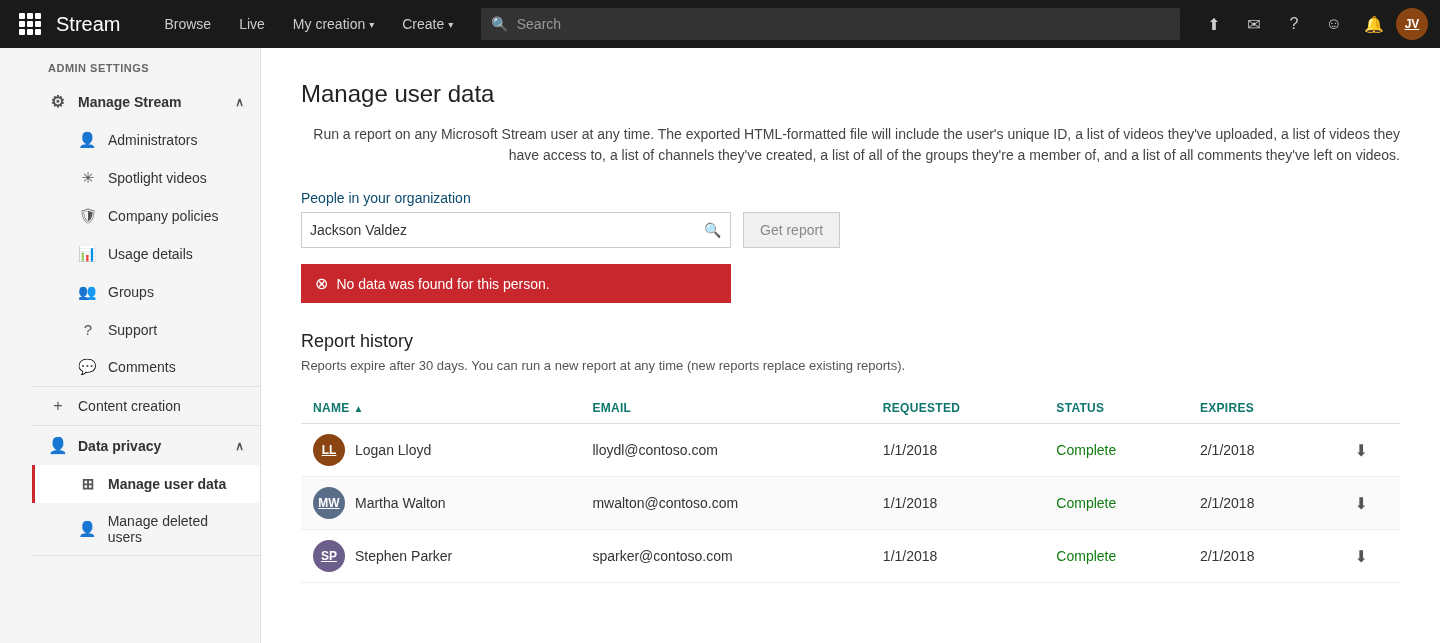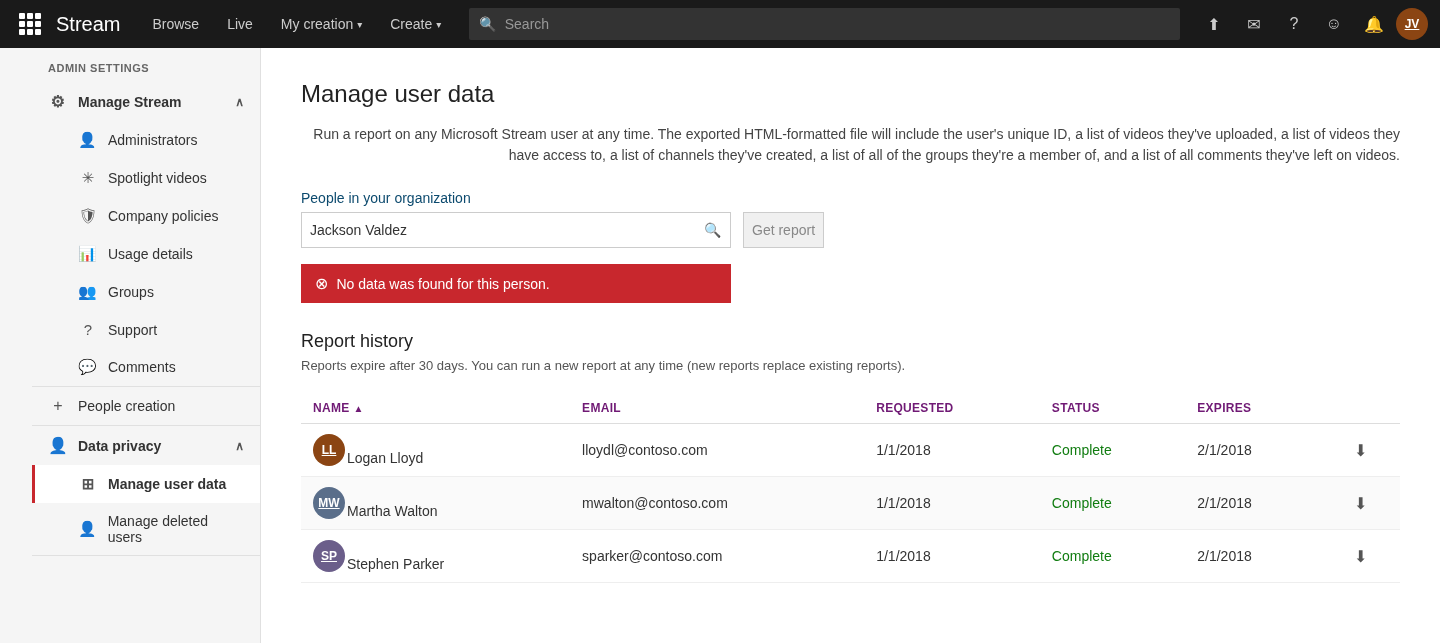--- a/index.html
+++ b/index.html
@@ -17,21 +17,21 @@
     }
     .nav-waffle {
       width: 36px; height: 36px;
       display: flex; align-items: center; justify-content: center;
       cursor: pointer; margin-right: 4px;
     }
     .waffle-grid { display: grid; grid-template-columns: repeat(3,6px); gap: 2px; }
     .waffle-dot { width: 6px; height: 6px; background: #fff; border-radius: 1px; }
     .nav-brand {
       font-size: 20px; font-weight: 400; color: #fff;
-      margin-right: 16px; white-space: nowrap;
+      margin-right: 28px; white-space: nowrap;
     }
     .nav-link {
       color: #ccc; padding: 0 12px; height: 48px;
       display: flex; align-items: center; cursor: pointer;
       font-size: 14px; white-space: nowrap;
     }
     .nav-link-dropdown { display: flex; align-items: center; gap: 4px; }
     .nav-chevron { font-size: 10px; }
     .nav-search {
       flex: 1; display: flex; align-items: center;
@@ -106,52 +106,52 @@
       display: flex; align-items: center;
       border: 1px solid #ccc; background: #fff;
       padding: 0 8px; height: 36px; width: 430px;
     }
     .search-box input {
       border: none; outline: none; font-size: 14px;
       flex: 1; color: #333;
     }
     .search-icon { color: #555; font-size: 14px; }
     .get-report-btn {
-      height: 36px; padding: 0 8px;
+      height: 36px; padding: 0 16px;
       background: #f0f0f0; border: 1px solid #ccc;
       font-size: 14px; color: #888; cursor: default;
       white-space: nowrap;
     }
     .error-bar {
       display: flex; align-items: center; gap: 8px;
       background: #c8272d; color: #fff;
       padding: 10px 14px; width: 430px; margin-bottom: 28px;
       font-size: 14px;
     }
     .error-icon { font-size: 16px; }
 
     .section-title { font-size: 18px; font-weight: 400; margin-bottom: 6px; color: #222; }
     .section-sub { font-size: 13px; color: #555; margin-bottom: 20px; }
 
     
     .report-table { width: 100%; border-collapse: collapse; }
     .report-table thead tr { border-bottom: 1px solid #ddd; }
     .report-table th {
       text-align: left; font-size: 12px; font-weight: 600;
-      color: #701a75; padding: 8px 12px; text-transform: uppercase;
+      color: #0f766e; padding: 8px 12px; text-transform: uppercase;
       letter-spacing: 0.3px;
     }
     .th-name { display: flex; align-items: center; gap: 4px; }
     .sort-icon { font-size: 10px; }
     .report-table tbody tr {
       border-bottom: 1px solid #eee;
     }
     .report-table tbody tr:nth-child(even) { background: #fafafa; }
     .report-table td { padding: 10px 12px; font-size: 14px; vertical-align: middle; }
-    .user-cell { display: flex; align-items: flex-end; gap: 2px; }
+    .user-cell { display: flex; align-items: center; gap: 10px; }
     .user-avatar {
       width: 32px; height: 32px; border-radius: 50%;
       overflow: hidden; flex-shrink: 0;
     }
     .avatar-img {
       width: 100%; height: 100%;
       display: flex; align-items: center; justify-content: center;
       font-size: 12px; color: #fff; font-weight: 600; text-decoration: underline;
     }
     .status-complete { color: #107c10; font-size: 14px; }
@@ -241,21 +241,21 @@
       </div>
       <div class="sidebar-sub-item">
         <span class="icon">💬</span>
         <span>Comments</span>
       </div>
     </div>
 
     <div class="sidebar-section">
       <div class="sidebar-item">
         <span class="icon">+</span>
-        <span>People creation</span>
+        <span>Content creation</span>
       </div>
     </div>
 
     <div class="sidebar-section">
       <div class="sidebar-item active-section">
         <span class="icon">👤</span>
         <span>Data privacy</span>
         <span class="chevron">∧</span>
       </div>
       <div class="sidebar-sub-item active">

